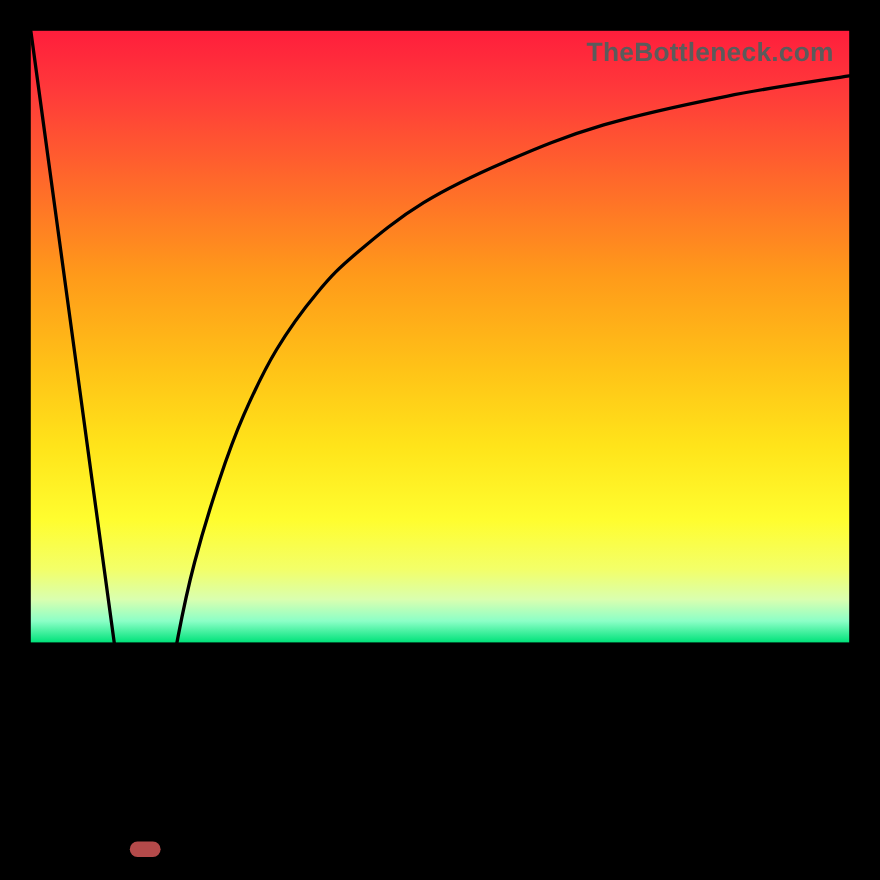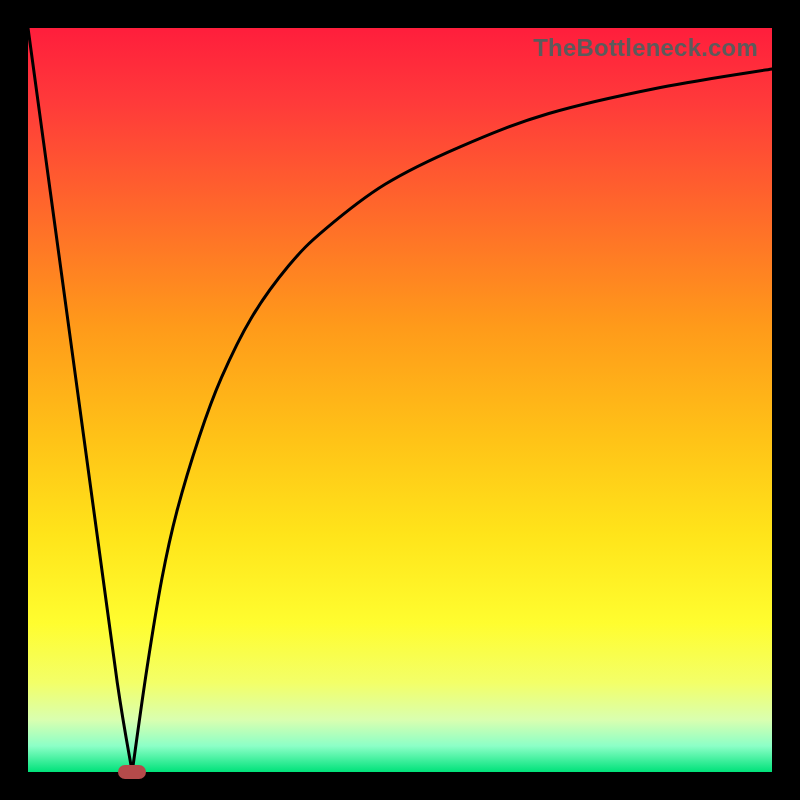--- a/index.html
+++ b/index.html
@@ -8,21 +8,21 @@
     position: relative;
     width: 800px;
     height: 800px;
     background: #000;
   }
   .plot {
     position: absolute;
     left: 28px;
     top: 28px;
     width: 744px;
-    height: 744px;
+    height: 556px;
     background: linear-gradient(to bottom,
       #ff1e3c 0%,
       #ff3a3a 10%,
       #ff6a2a 25%,
       #ff9a1a 40%,
       #ffc217 55%,
       #ffe41a 68%,
       #fffd2f 80%,
       #f3ff68 88%,
       #d9ffb0 93%,

